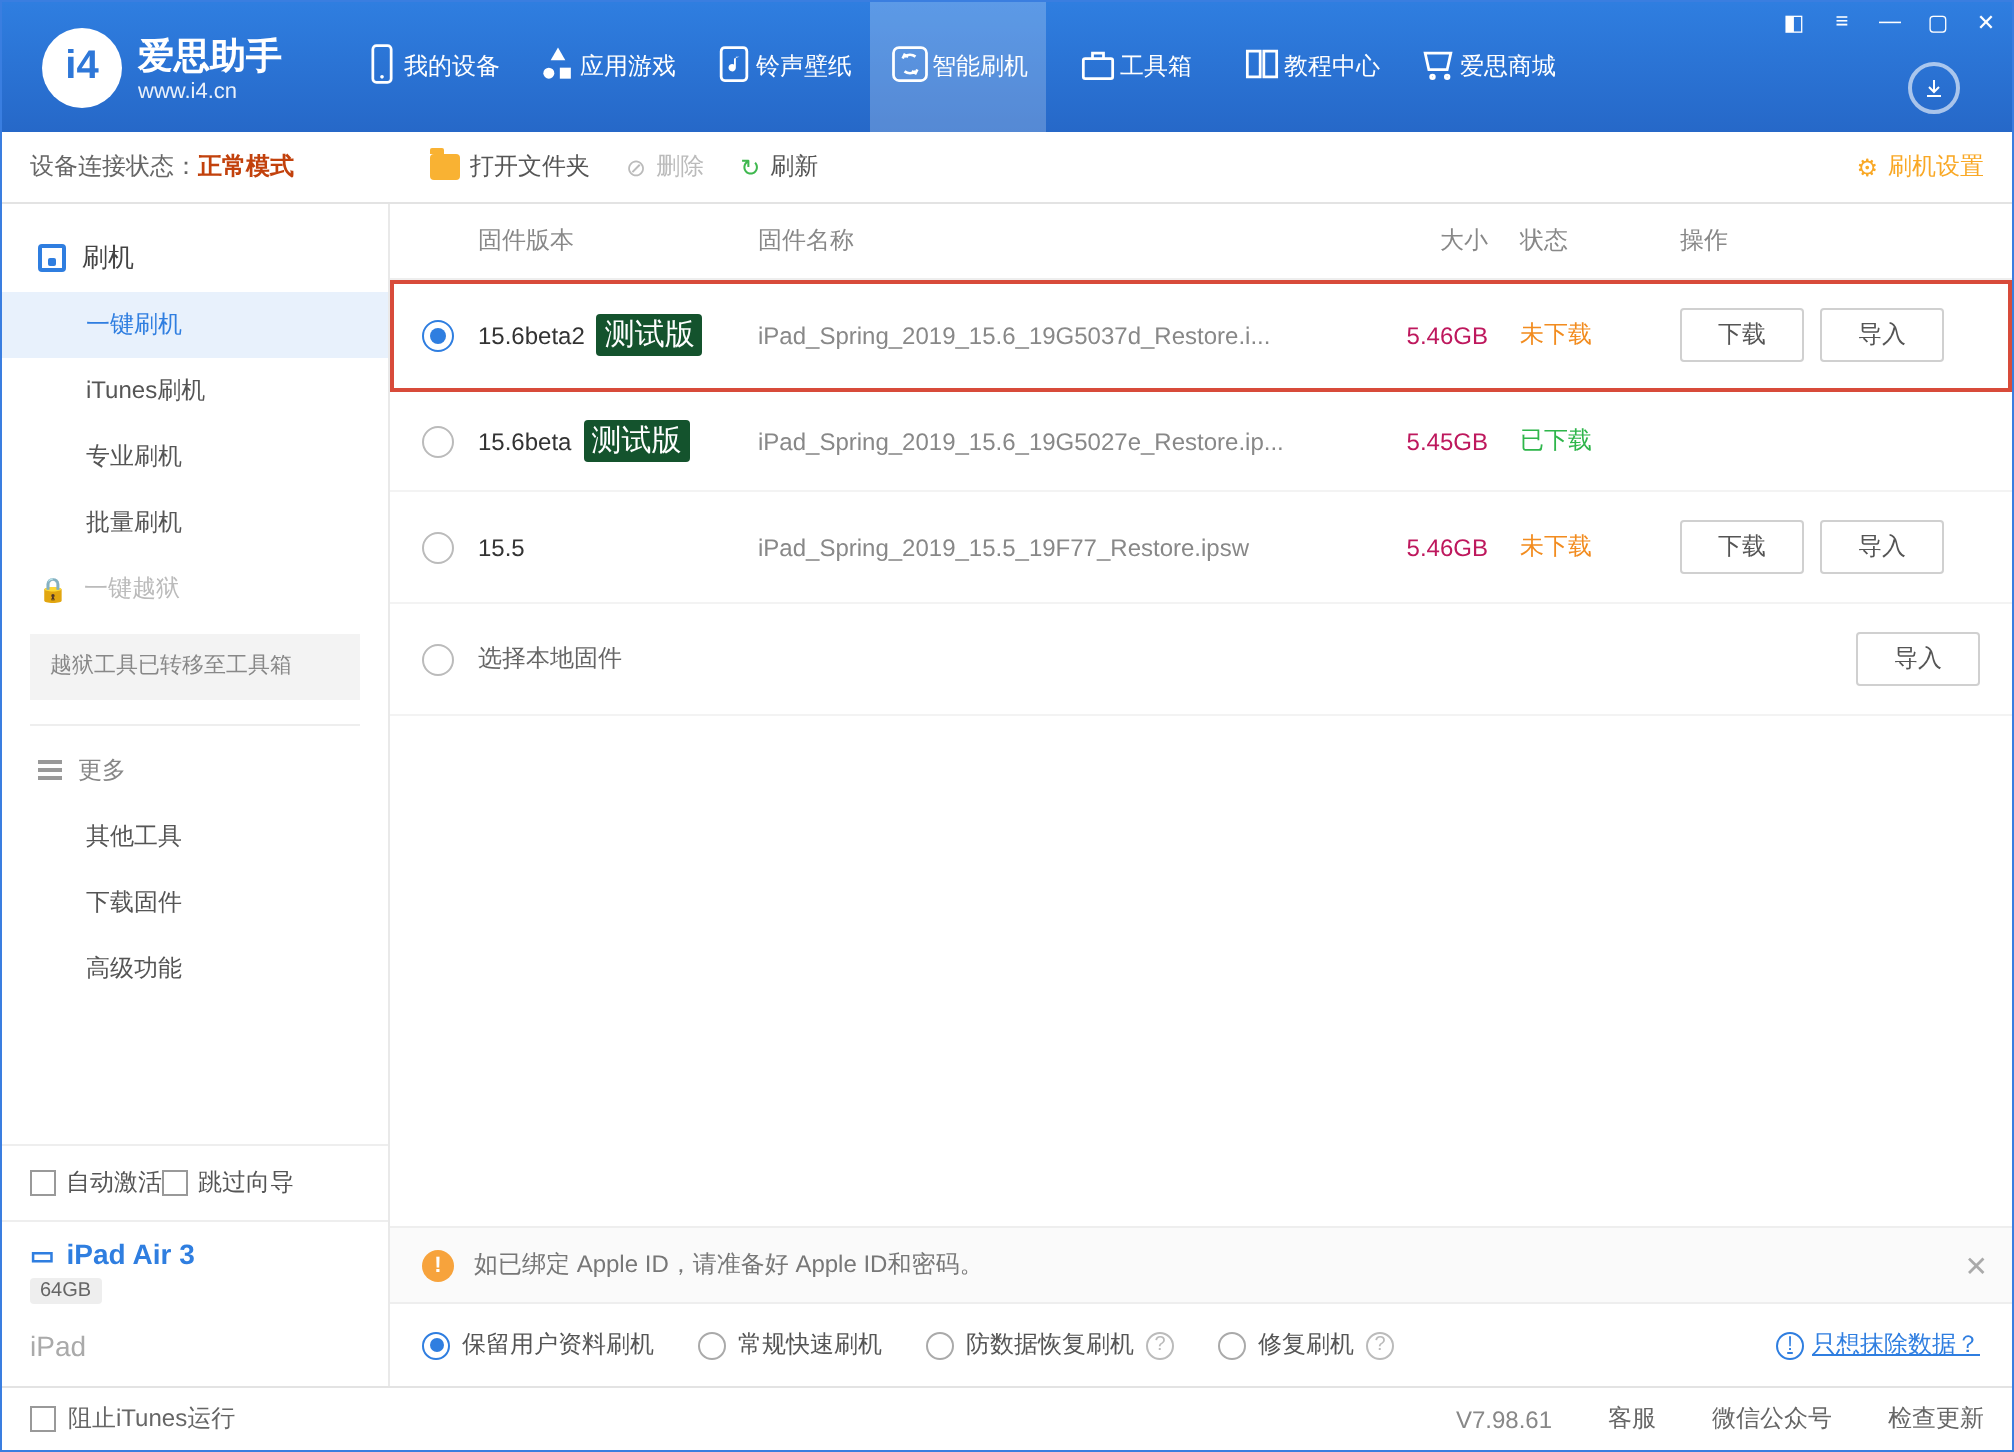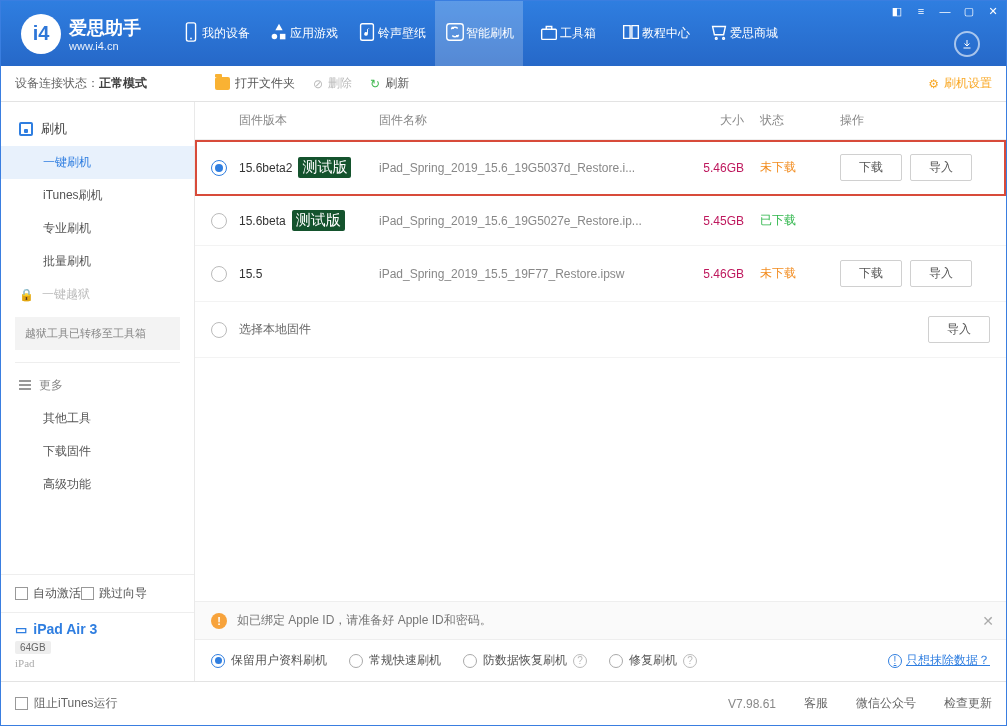--- a/index.html
+++ b/index.html
@@ -23,21 +23,21 @@
 
 .toolbar { height: 36px; border-bottom: 1px solid #e3e3e3; display: flex; align-items: center; padding: 0 14px; font-size: 12px; color: #555; }
 .tb-left { display: flex; align-items: center; gap: 18px; flex: 1; padding-left: 200px; }
 .tb-item { display: flex; align-items: center; gap: 5px; cursor: pointer; }
 .tb-folder { width: 15px; height: 13px; background: #f9b233; border-radius: 2px; position: relative; }
 .tb-folder::before { content:''; position:absolute; top:-3px; left:0; width:7px; height:3px; background:#f9b233; border-radius:1px 1px 0 0; }
 .tb-del { color:#bbb; }
 .tb-refresh { color:#3fb84f; }
 .tb-right { color:#f9a825; display:flex; align-items:center; gap:5px; cursor:pointer; }
 .status-line { position:absolute; left:14px; font-size:12px; color:#666; }
-.status-line b { color:#404040; }
+.status-line b { color:#c2410c; }
 
 
 .body { flex: 1; display: flex; min-height: 0; }
 .sidebar { width: 194px; border-right: 1px solid #e9e9e9; display: flex; flex-direction: column; font-size: 12px; color:#555; }
 .side-section { padding: 10px 0 0 0; }
 .side-head { display:flex; align-items:center; gap:8px; padding: 8px 18px; font-size: 13px; color:#444; }
 .side-head .icon-sq { width:14px; height:14px; border:2px solid #2f7ee0; border-radius:2px; position:relative; }
 .side-head .icon-sq::after{content:''; position:absolute; left:3px; top:5px; width:4px; height:4px; background:#2f7ee0; border-radius:1px;}
 .side-item { padding: 8px 18px 8px 42px; cursor:pointer; }
 .side-item.active { background:#e8f1fc; color:#2f7ee0; }
@@ -48,21 +48,21 @@
 .hamburger { display:flex; flex-direction:column; gap:2px; }
 .hamburger span { width:12px; height:2px; background:#999; }
 
 
 .side-spacer { flex:1; }
 .side-check { padding: 10px 14px; border-top:1px solid #eee; display:flex; align-items:center; }
 .chk { width:13px; height:13px; border:1px solid #999; display:inline-block; }
 .device-box { padding: 8px 14px 12px; border-top:1px solid #eee; }
 .device-name { color:#2f7ee0; font-size:14px; font-weight:bold; display:flex; align-items:center; gap:6px; }
 .device-badge { font-size:10px; background:#eee; color:#666; padding:1px 5px; border-radius:2px; margin-top:4px; display:inline-block; }
-.device-sub { color:#aaa; font-size:11px; margin-top:3px;font-family:Liberation Serif, serif; }
+.device-sub { color:#aaa; font-size:14px; margin-top:13px; }
 
 
 .main { flex:1; display:flex; flex-direction:column; min-width:0; }
 .table-head { display:flex; padding: 10px 16px 10px 44px; font-size:12px; color:#888; border-bottom:1px solid #eee; }
 .col-ver { width:140px; }
 .col-name { flex:1; }
 .col-size { width:80px; text-align:right; padding-right:16px; }
 .col-status { width:80px; }
 .col-ops { width:150px; }
 
@@ -89,21 +89,21 @@
 .flash-bar { border-top:1px solid #eee; padding:12px 16px; display:flex; align-items:center; font-size:12px; color:#555; gap:4px; }
 .flash-opt { display:flex; align-items:center; gap:6px; cursor:pointer; }
 .flash-opt .r { width:14px; height:14px; border:1px solid #aaa; border-radius:50%; display:flex; align-items:center; justify-content:center; }
 .flash-opt.sel .r { border-color:#2f7ee0; }
 .flash-opt.sel .r::after { content:''; width:7px; height:7px; background:#2f7ee0; border-radius:50%; }
 .help-q { width:14px; height:14px; border:1px solid #bbb; border-radius:50%; font-size:10px; color:#bbb; display:flex; align-items:center; justify-content:center; }
 .erase-link { color:#2f7ee0; text-decoration:underline; cursor:pointer; margin-left:auto; display:flex; align-items:center; gap:4px; }
 .flash-btn { background:#2f7ee0; color:#fff; padding:8px 26px; border-radius:2px; cursor:pointer; margin-left:16px; }
 
 
-.footer { height:44px; border-top:1px solid #e3e3e3; display:flex; align-items:center; font-size:12px; color:#666; padding:0 14px; }
+.footer { height:32px; border-top:1px solid #e3e3e3; display:flex; align-items:center; font-size:12px; color:#666; padding:0 14px; }
 .footer .left { display:flex; align-items:center; gap:6px; }
 .footer .spacer { flex:1; }
 .footer .link { margin-left:28px; cursor:pointer; }
 .footer .ver { color:#888; }
 
 
 .nav-icon svg { width:22px; height:22px; fill:#fff; }
 </style>
 </head>
 <body>

